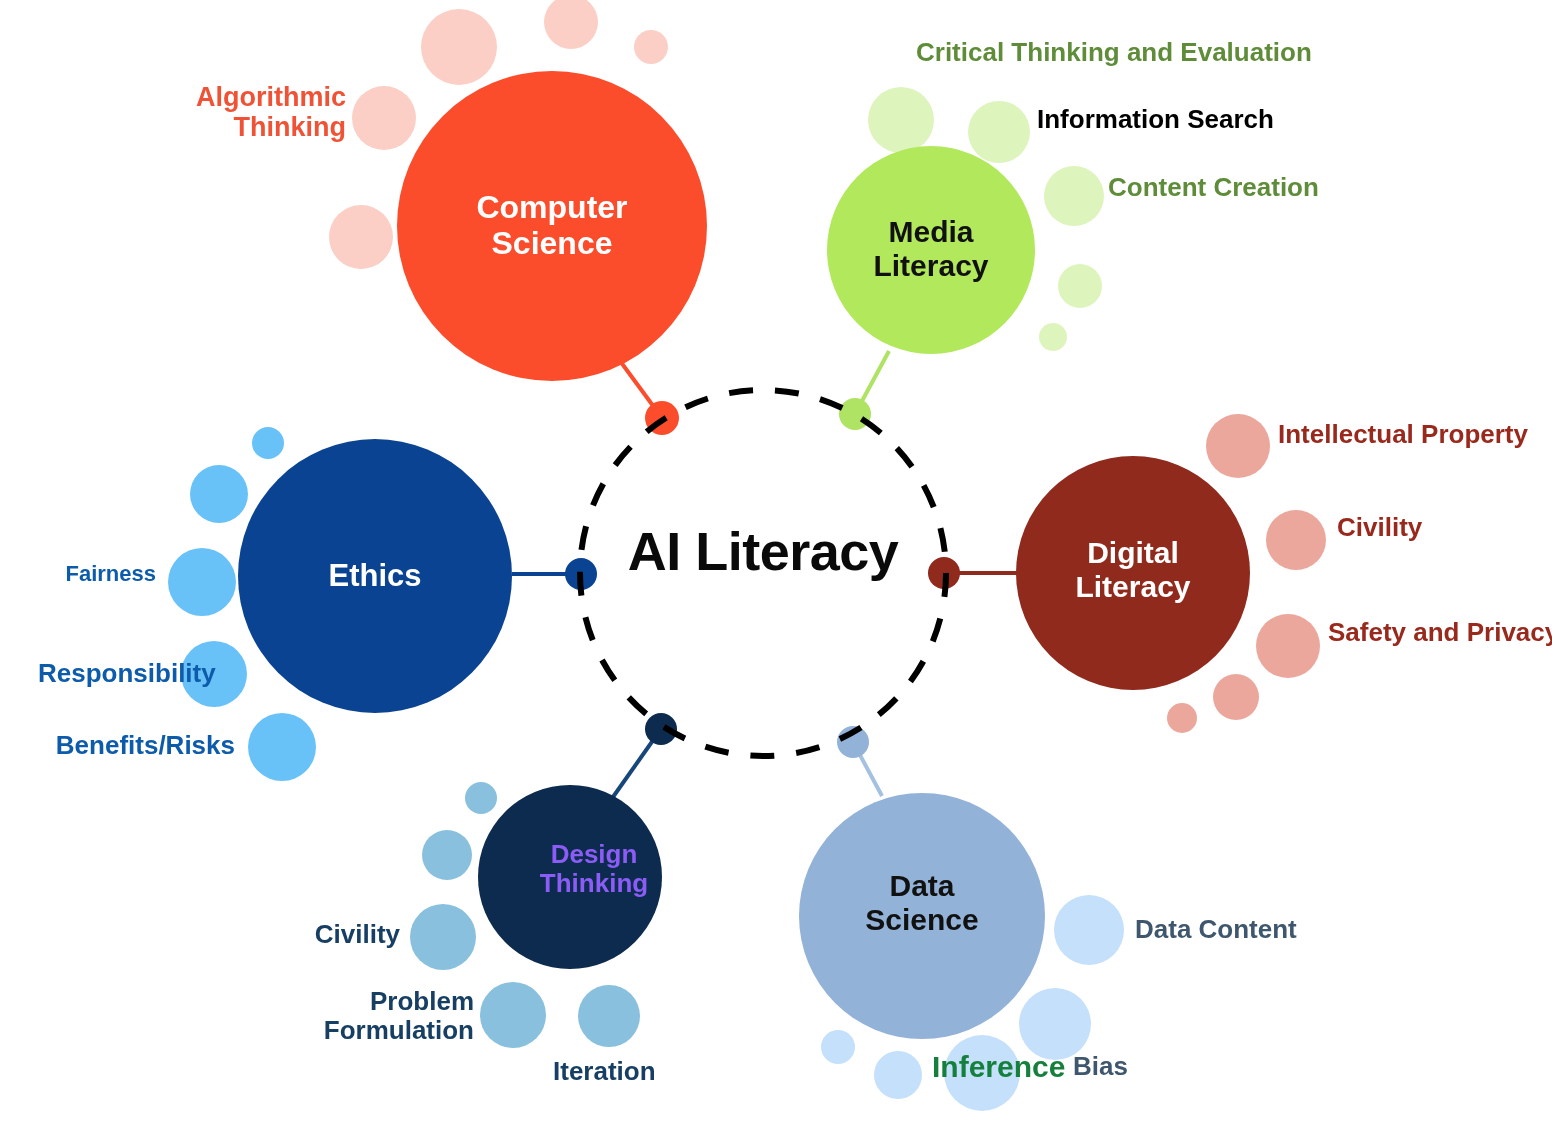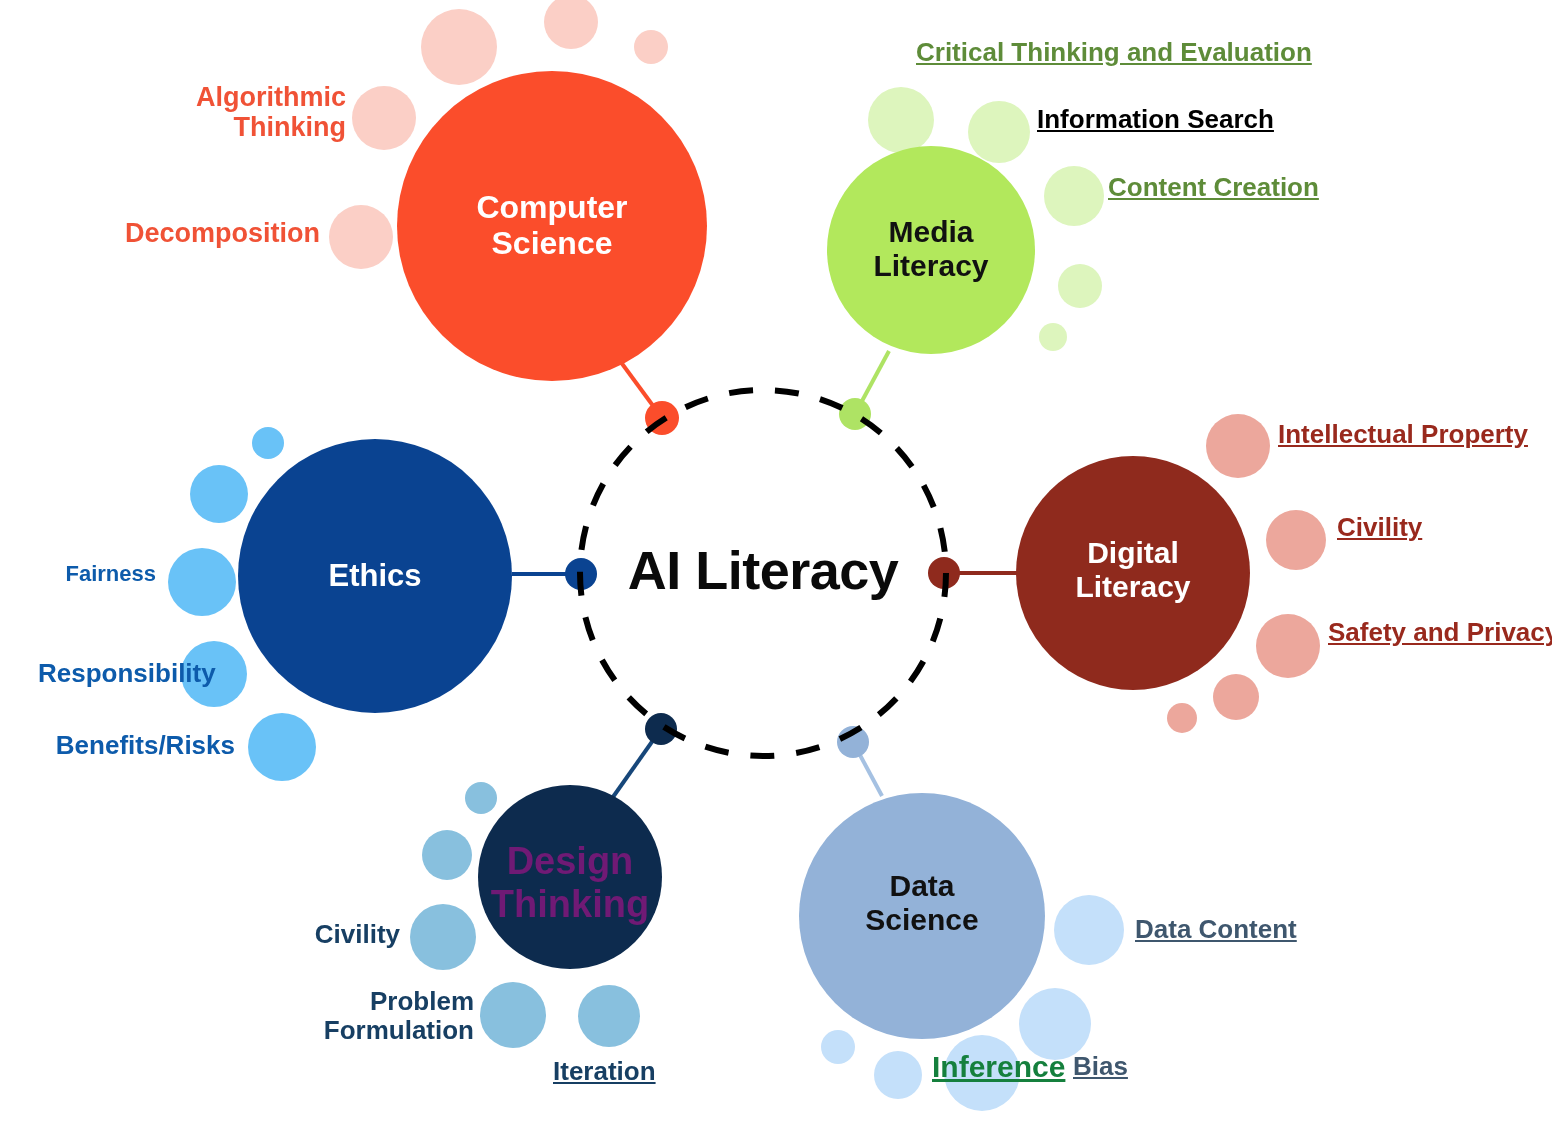--- a/index.html
+++ b/index.html
@@ -38,21 +38,21 @@
     font-weight: bold;
     color: #0a0a0a;
     letter-spacing: -0.5px;
   }
   .sub-label {
     position: absolute;
     font-weight: bold;
     line-height: 1.1;
   }
   .sub-label.r { text-align: right; }
-  .sub-label.l { text-align: left; text-decoration: underline; }
+  .sub-label.l { text-align: left; }
 </style>
 </head>
 <body>
 
 <div id="stage">
 
   <svg class="layer" viewBox="0 0 1552 1144" xmlns="http://www.w3.org/2000/svg">
 
     <g>
       <circle cx="571" cy="22" r="27" fill="#fbcfc6"></circle>
@@ -116,47 +116,46 @@
       <circle cx="214" cy="674" r="33" fill="#69c2f7"></circle>
       <circle cx="282" cy="747" r="34" fill="#69c2f7"></circle>
       <line x1="512" y1="574" x2="581" y2="574" stroke="#0a4391" stroke-width="4"></line>
       <circle cx="581" cy="574" r="16" fill="#0a4391"></circle>
       <circle cx="375" cy="576" r="137" fill="#0a4391"></circle>
     </g>
 
     <circle cx="763" cy="573" r="183" fill="none" stroke="#000000" stroke-width="6" stroke-dasharray="24 22" stroke-linecap="butt"></circle>
   </svg>
 
-  <div class="hub-label" style="left:563px; top:539px; width:400px; font-size:54px;">AI Literacy</div>
+  <div class="hub-label" style="left:563px; top:520px; width:400px; font-size:54px;">AI Literacy</div>
 
   <div class="node-label" style="left:432px; top:190px; width:240px; font-size:32px; color:#ffffff;text-align:center;">Computer
 Science</div>
   <div class="sub-label r" style="left:40px; top:83px; width:306px; font-size:27px; color:#f05236; white-space:pre-line;">Algorithmic
 Thinking</div>
-  <div class="sub-label r" style="left:0px; top:219px; width:320px; font-size:27px; color:#f05236;">Decomposition</div>
 
   <div class="node-label" style="left:831px; top:215px; width:200px; font-size:30px; color:#111111;">Media
 Literacy</div>
   <div class="sub-label l" style="left:916px; top:38px; width:520px; font-size:26px; color:#5e8c39;">Critical Thinking and Evaluation</div>
   <div class="sub-label l" style="left:1037px; top:105px; width:420px; font-size:26px; color:#000000;">Information Search</div>
   <div class="sub-label l" style="left:1108px; top:173px; width:420px; font-size:26px; color:#5e8c39;">Content Creation</div>
 
   <div class="node-label" style="left:1033px; top:536px; width:200px; font-size:30px; color:#ffffff;">Digital
 Literacy</div>
   <div class="sub-label l" style="left:1278px; top:420px; width:300px; font-size:26px; color:#99291d;">Intellectual Property</div>
   <div class="sub-label l" style="left:1337px; top:513px; width:300px; font-size:26px; color:#99291d;">Civility</div>
   <div class="sub-label l" style="left:1328px; top:618px; width:300px; font-size:26px; color:#99291d;">Safety and Privacy</div>
 
   <div class="node-label" style="left:822px; top:869px; width:200px; font-size:30px; color:#111111;">Data
 Science</div>
   <div class="sub-label l" style="left:1135px; top:915px; width:300px; font-size:26px; color:#3f576e;">Data Content</div>
   <div class="sub-label l" style="left:1073px; top:1052px; width:200px; font-size:26px; color:#3f576e;">Bias</div>
   <div class="sub-label l" style="left:932px; top:1050px; width:240px; font-size:30px; color:#15803d;">Inference</div>
 
-  <div class="node-label" style="left:470px; top:840px; width:200px; font-size:38px; color:#701a75;">Design
+  <div class="node-label" style="left:494px; top:840px; width:200px; font-size:26px; color:#8b5cf6;">Design
 Thinking</div>
   <div class="sub-label r" style="left:160px; top:920px; width:240px; font-size:26px; color:#173f63;">Civility</div>
   <div class="sub-label r" style="left:180px; top:987px; width:294px; font-size:26px; color:#173f63; white-space:pre-line;">Problem
 Formulation</div>
   <div class="sub-label l" style="left:553px; top:1057px; width:240px; font-size:26px; color:#173f63;">Iteration</div>
 
   <div class="node-label" style="left:275px; top:559px; width:200px; font-size:31px; color:#ffffff;">Ethics</div>
   <div class="sub-label r" style="left:0px; top:562px; width:156px; font-size:22px; color:#0d5bab;">Fairness</div>
   <div class="sub-label r" style="left:0px; top:659px; width:171px; font-size:26px; color:#0d5bab;margin-left:38px;">Responsibility</div>
   <div class="sub-label r" style="left:0px; top:731px; width:235px; font-size:26px; color:#0d5bab;">Benefits/Risks</div>

